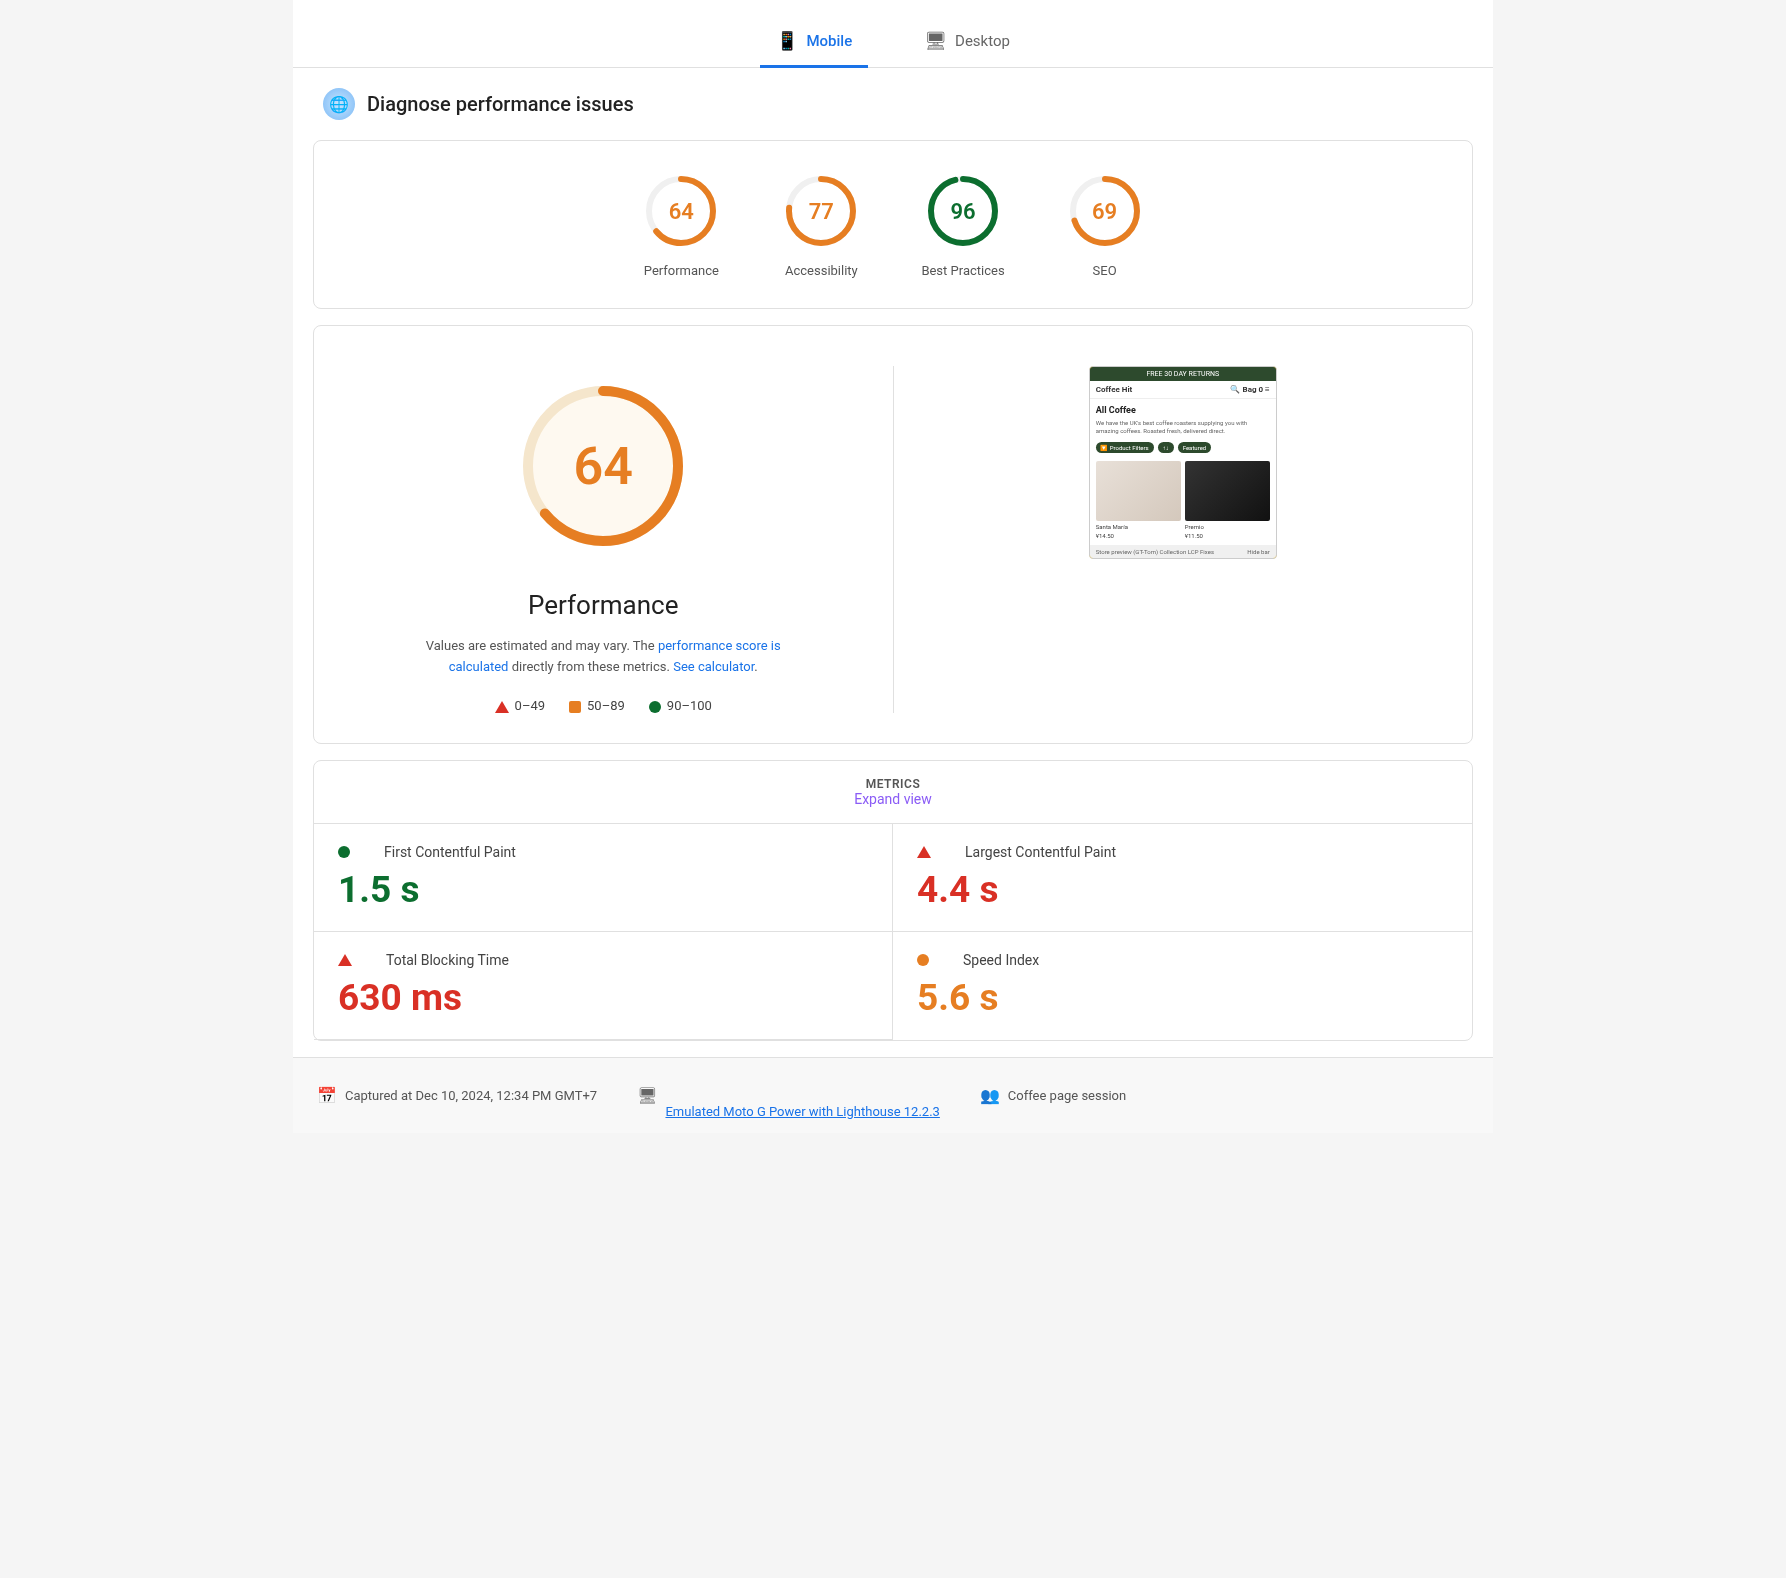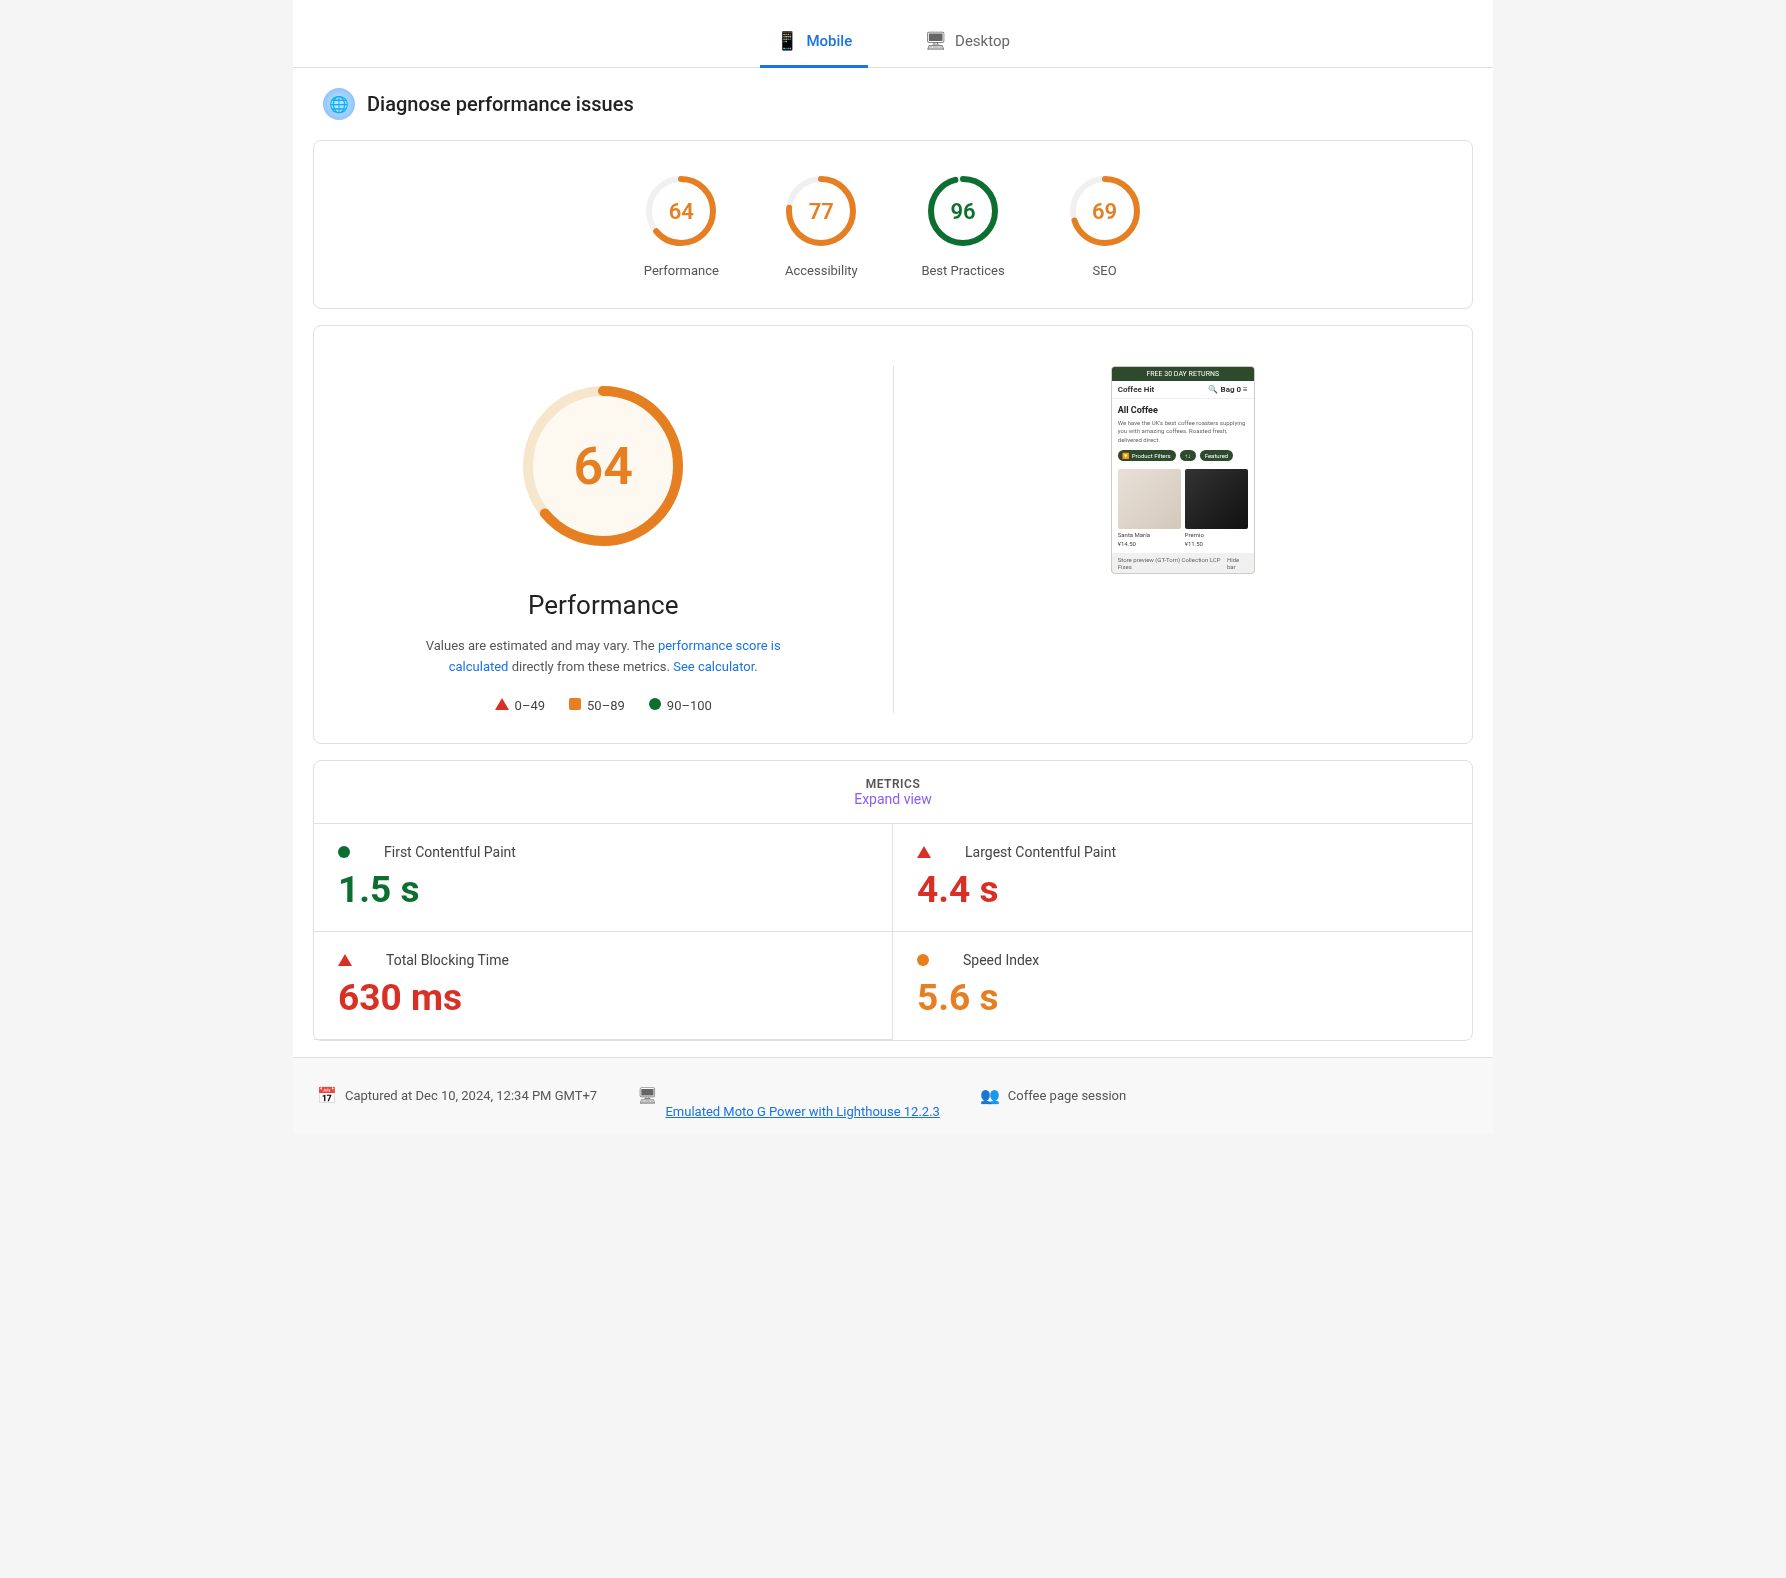--- a/index.html
+++ b/index.html
@@ -185,21 +185,21 @@
     .legend {
       display: flex;
       gap: 24px;
       margin-top: 20px;
       font-size: 13px;
       color: #444;
     }
 
     .legend-item {
       display: flex;
-      align-items: flex-start;
+      align-items: flex-end;
       gap: 6px;
     }
 
     .legend-dot {
       width: 12px;
       height: 12px;
       border-radius: 50%;
     }
 
     .legend-triangle {
@@ -227,21 +227,21 @@
 
     
     .screenshot-preview {
       flex: 1;
       display: flex;
       flex-direction: column;
       align-items: center;
     }
 
     .screenshot-frame {
-      width: 144px;
+      width: 188px;
       border: 1px solid #ccc;
       border-radius: 4px;
       overflow: hidden;
       background: #eab308;
       font-size: 8px;
     }
 
     .screenshot-top-bar {
       background: #2d4a2d;
       color: white;

